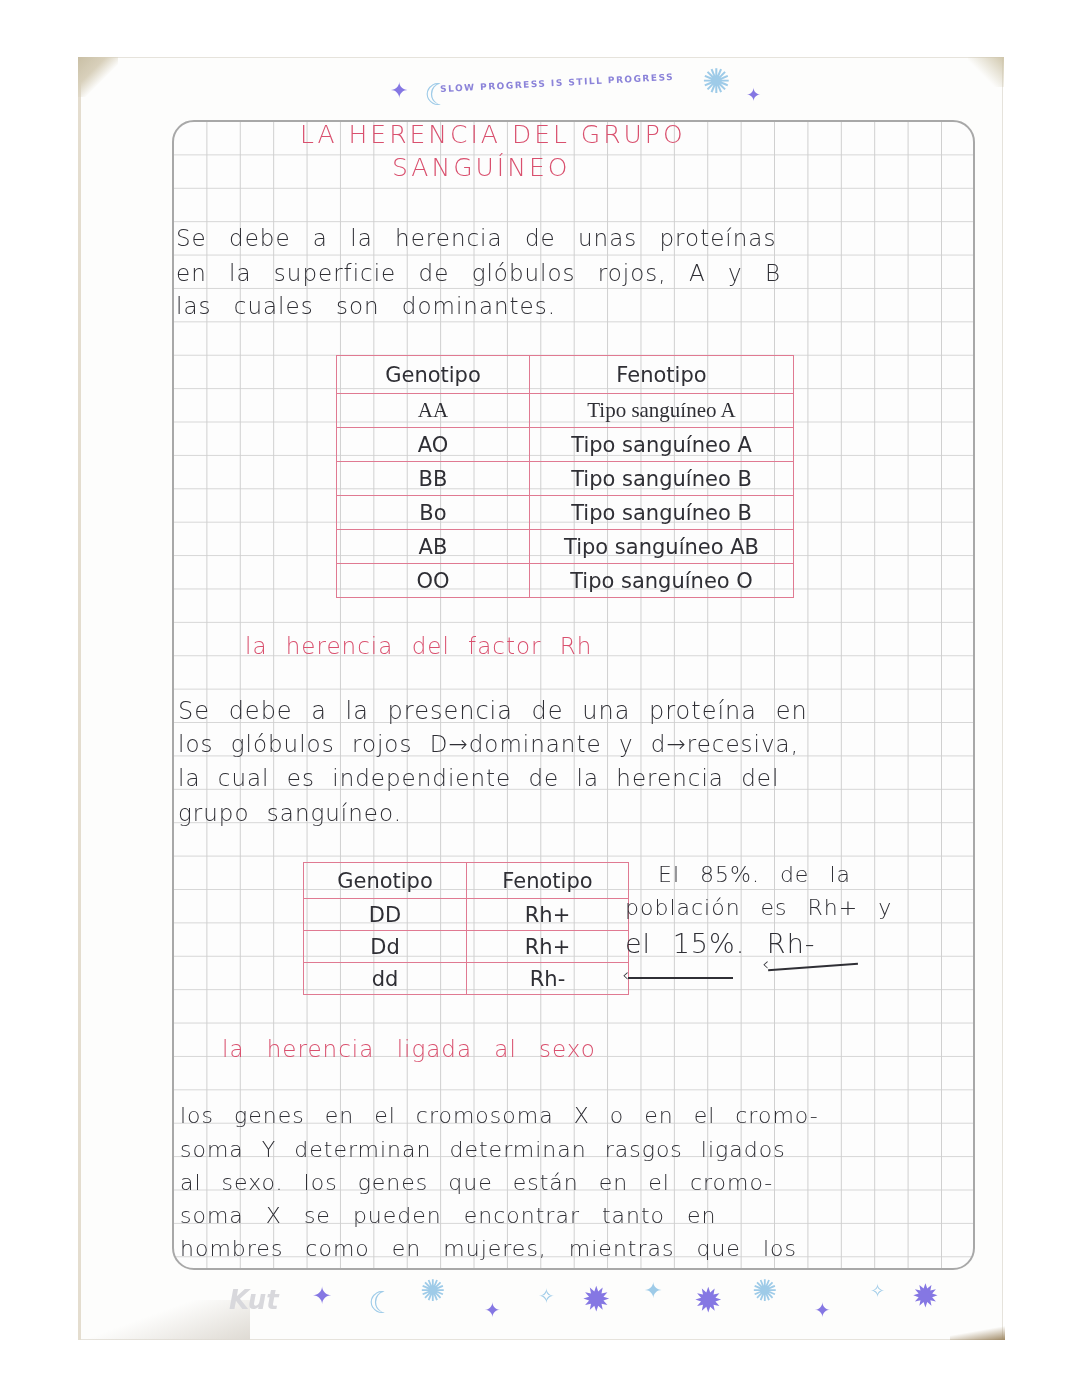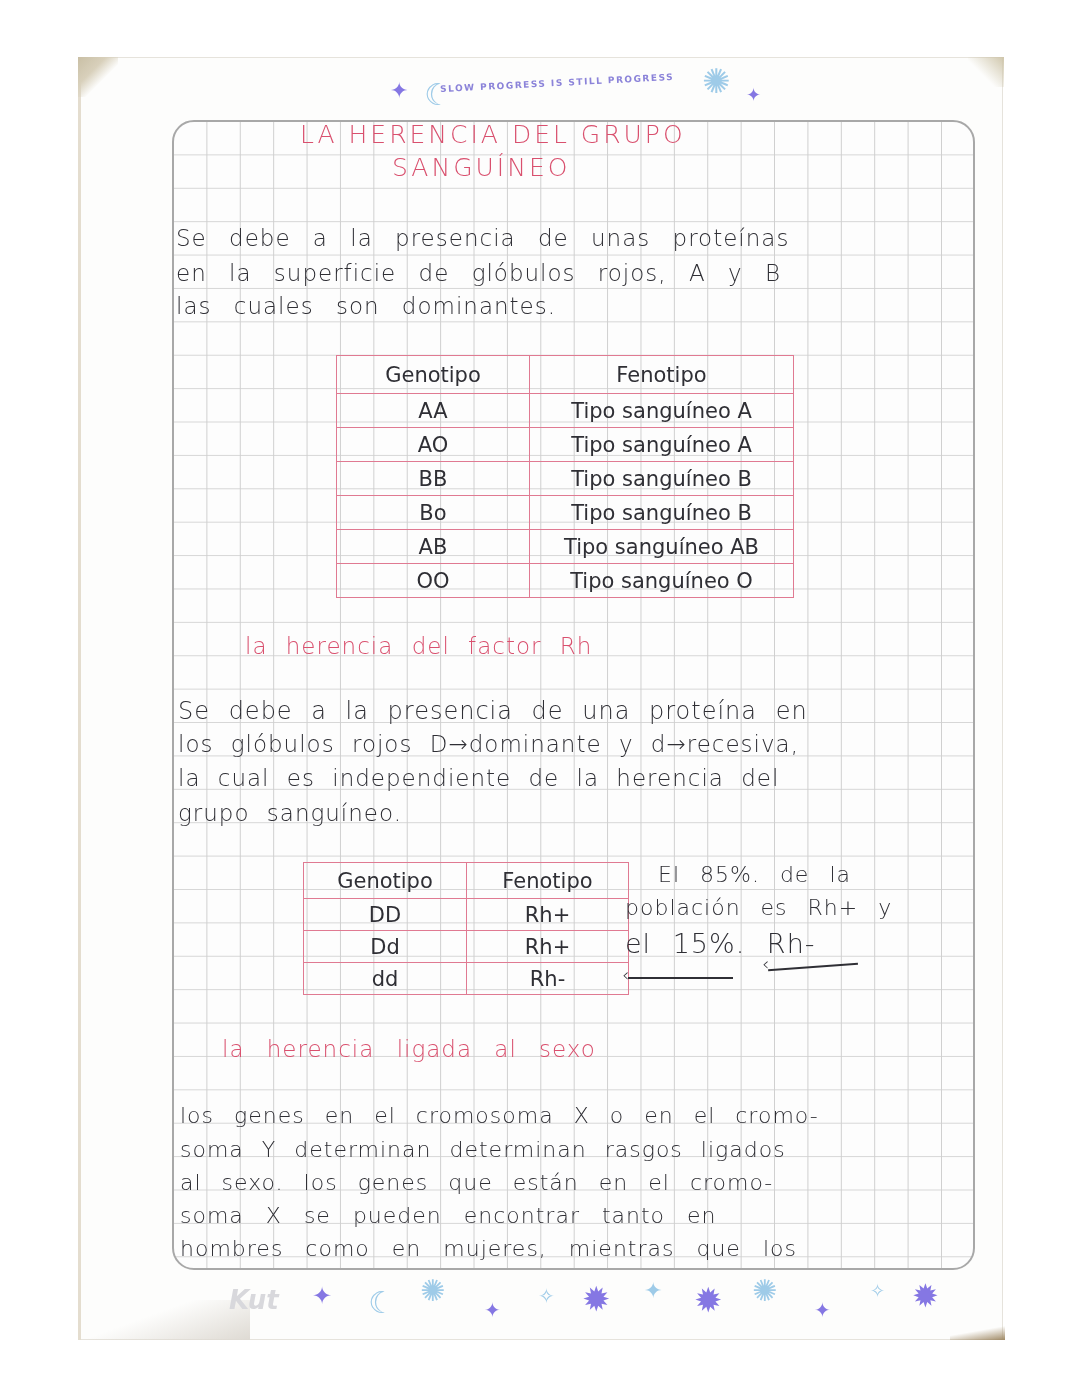--- a/index.html
+++ b/index.html
@@ -55,31 +55,31 @@
 <div class="sticker lblue" style="left:424px;top:80px;font-size:30px;">☾</div>
 <div class="banner">SLOW PROGRESS IS STILL PROGRESS</div>
 <div class="sticker lblue" style="left:702px;top:64px;font-size:34px;">✺</div>
 <div class="sticker purple" style="left:746px;top:86px;font-size:18px;">✦</div>
 
 <div class="grid"></div>
 
 <div class="hand red title" style="left:300px;top:120px;">LA HERENCIA DEL GRUPO</div>
 <div class="hand red title" style="left:392px;top:153px;">SANGUÍNEO</div>
 
-<div class="hand body-text" style="left:176px;top:225px;">Se debe a la presencia de unas proteínas</div>
+<div class="hand body-text" style="left:176px;top:225px;">Se debe a la herencia de unas proteínas</div>
 <div class="hand body-text" style="left:176px;top:260px;">en la superficie de glóbulos rojos, A y B</div>
 <div class="hand body-text" style="left:176px;top:293px;">las cuales son dominantes.</div>
 
 <table class="ht" style="left:305px;top:355px;width:458px;">
   <tbody>
       <tr style="height:38px;">
     <td style="width:192px;">Genotipo</td>
     <td>Fenotipo</td>
   </tr>
-  <tr style="height:34px;">
+  <tr style="height:34px;font-family:Liberation Serif, serif;">
     <td>AA</td>
     <td>Tipo sanguíneo A</td>
   </tr>
   <tr style="height:34px;">
     <td>AO</td>
     <td>Tipo sanguíneo A</td>
   </tr>
   <tr style="height:34px;">
     <td>BB</td>
     <td>Tipo sanguíneo B</td>

